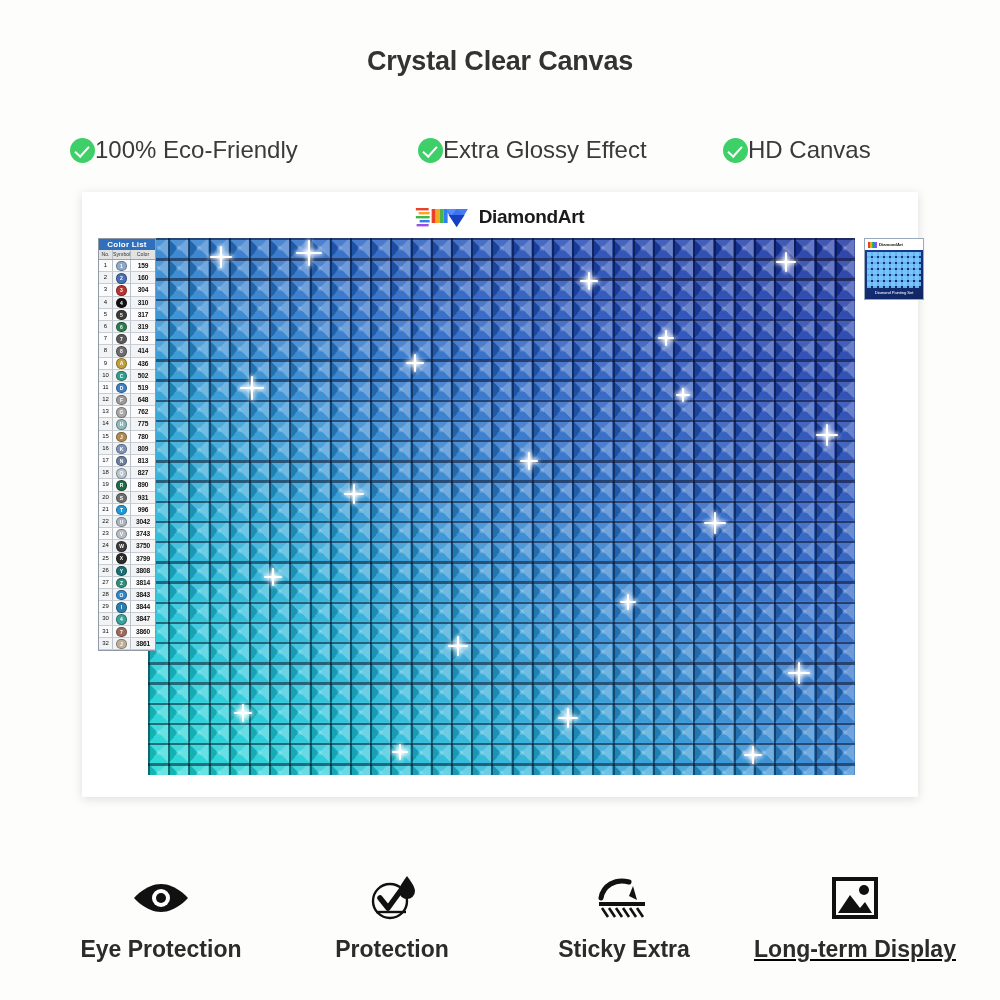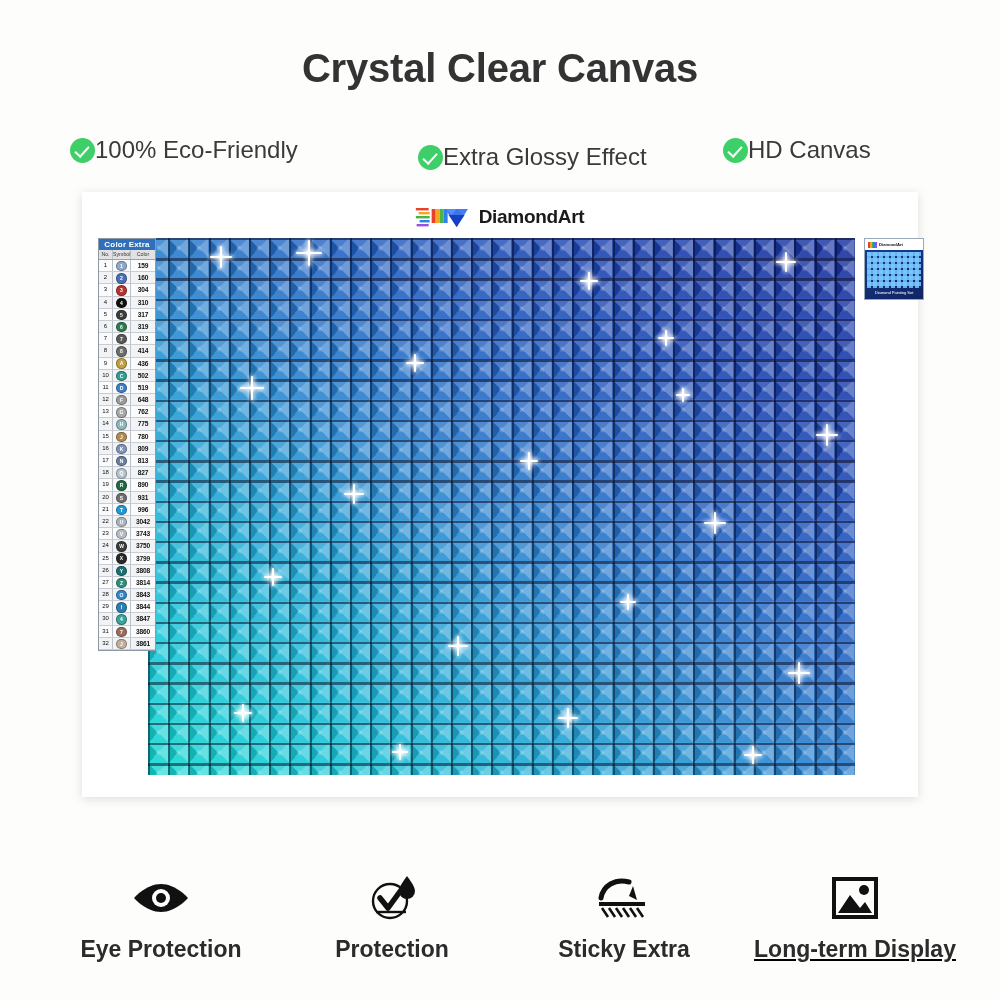--- a/index.html
+++ b/index.html
@@ -15,21 +15,21 @@
     position: relative;
   }
 
   
   .page-title {
     position: absolute;
     top: 46px;
     left: 0;
     width: 1000px;
     text-align: center;
-    font-size: 40px;
+    font-size: 27px;
     font-weight: bold;
     color: #333333;
     letter-spacing: -0.2px;
   }
 
   
   .feature-row {
     position: absolute;
     top: 130px;
     left: 0;
@@ -37,21 +37,21 @@
     height: 40px;
   }
   .feature-item {
     position: absolute;
     display: flex;
     align-items: center;
     gap: 0;
     height: 40px;
   }
   .feature-item.f0 { left: 70px; }
-  .feature-item.f1 { left: 418px; margin-top: 7px; }
+  .feature-item.f1 { left: 418px; }
   .feature-item.f2 { left: 723px; }
   .check-icon {
     width: 25px;
     height: 25px;
     border-radius: 50%;
     background: #3ecf69;
     position: relative;
     flex: 0 0 auto;
   }
   .check-icon::after {
@@ -460,21 +460,21 @@
         <i class="c"></i>
       </span>
     <span class="sparkle" style="left:528px; top:150px; width:14px; height:14px;">
         <i class="h"></i>
         <i class="v"></i>
         <i class="c"></i>
       </span>
   </div>
 
   <div class="color-list">
-    <div class="cl-title">Color Extra</div>
+    <div class="cl-title">Color List</div>
     <div class="cl-head">
       <span class="cl-c-no">No.</span>
       <span class="cl-c-sym">Symbol</span>
       <span class="cl-c-col">Color</span>
     </div>
     <div id="cl-body">
         <div class="cl-row">
           <span class="cl-c-no">1</span>
           <span class="cl-c-sym"><span class="sym-badge" style="background: rgb(143, 168, 200);">1</span></span>
           <span class="cl-c-col">159</span>

